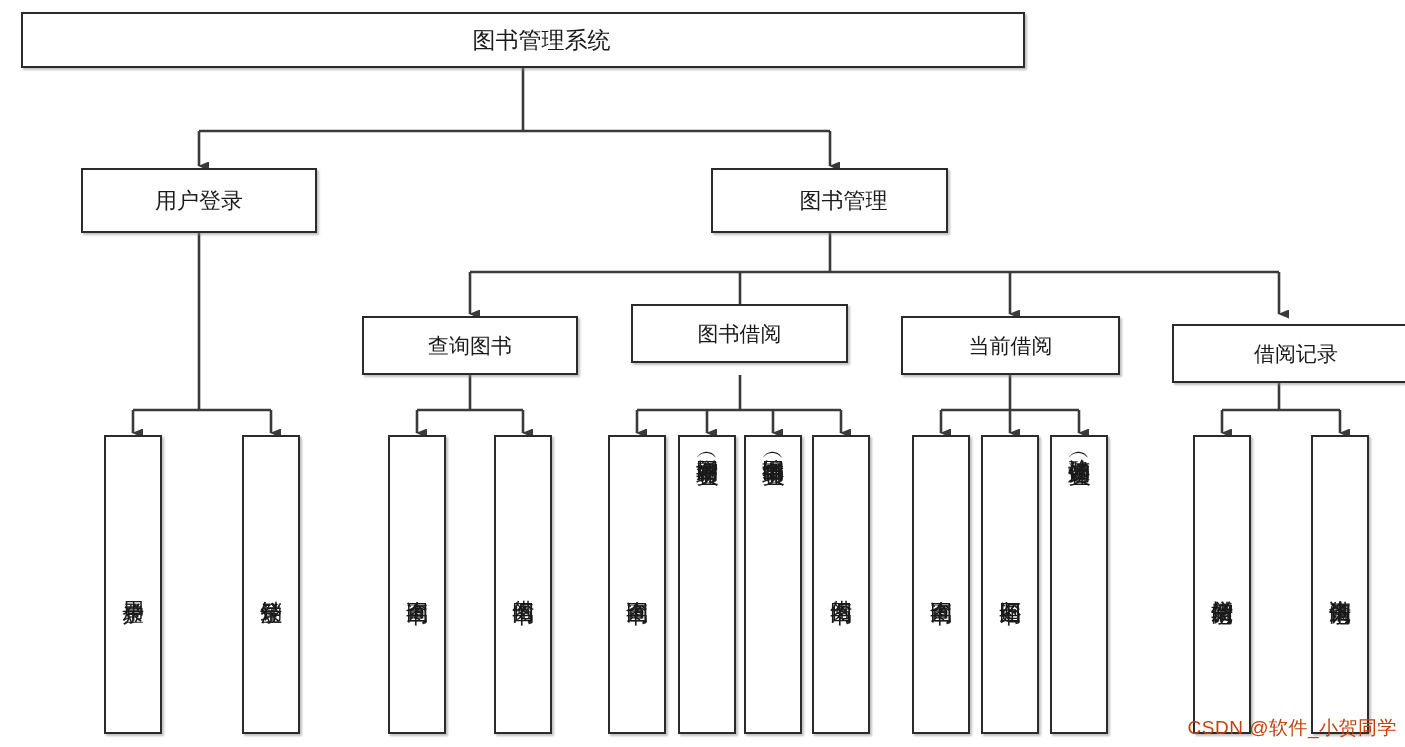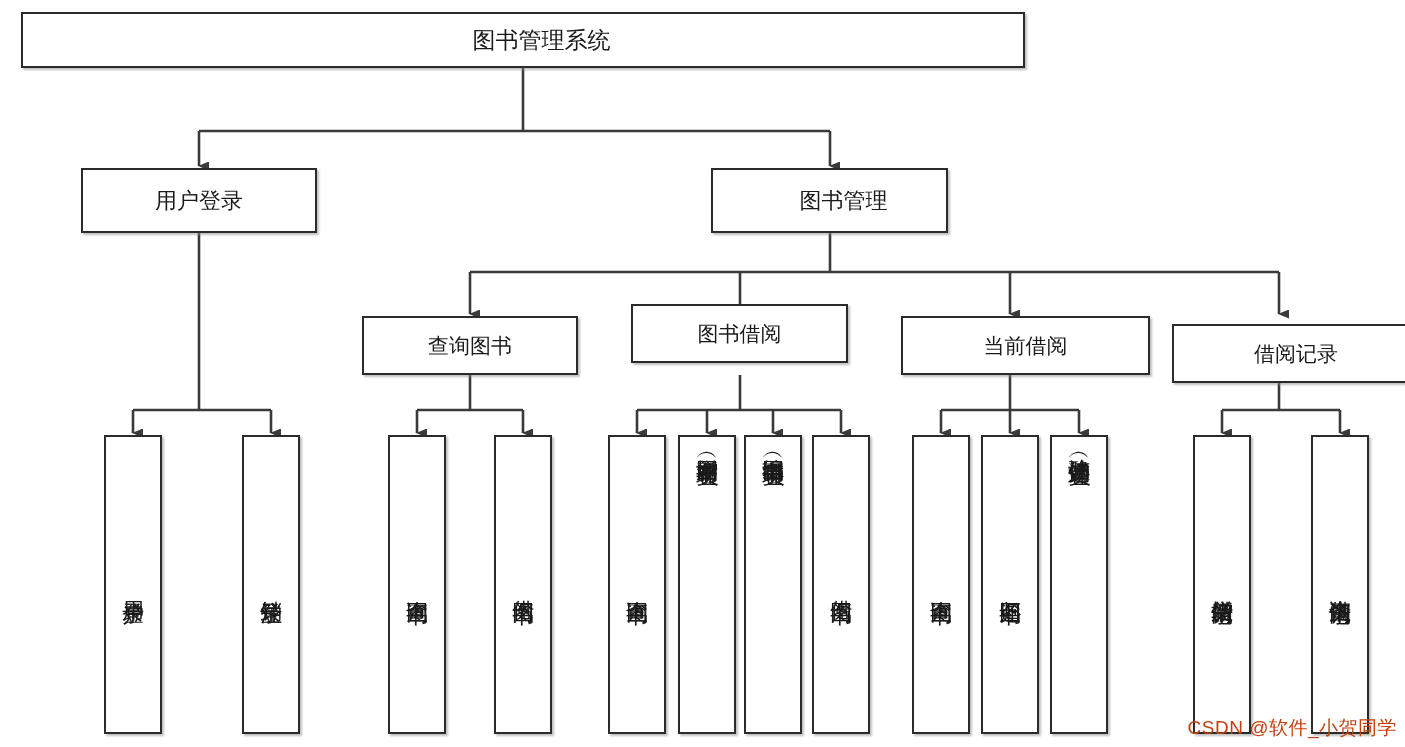--- a/index.html
+++ b/index.html
@@ -149,21 +149,21 @@
   <div class="node lvl2" style="left:711px; top:168px; width:237px; height:65px;padding-left:28px;">
     <span class="lbl">图书管理</span>
   </div>
 
   <div class="node lvl3" style="left:362px; top:316px; width:216px; height:59px;">
     <span class="lbl">查询图书</span>
   </div>
   <div class="node lvl3" style="left:631px; top:304px; width:217px; height:59px;">
     <span class="lbl">图书借阅</span>
   </div>
-  <div class="node lvl3" style="left:901px; top:316px; width:249px; height:59px;">
+  <div class="node lvl3" style="left:901px; top:316px; width:219px; height:59px;">
     <span class="lbl">当前借阅</span>
   </div>
   <div class="node lvl3" style="left:1172px; top:324px; width:248px; height:59px;">
     <span class="lbl">借阅记录</span>
   </div>
 
   <div class="node leaf" style="left:104px; top:435px; width:58px; height:299px;">
     <div class="leaf-inner">
       <span class="lbl">用户登录</span>
     </div>

